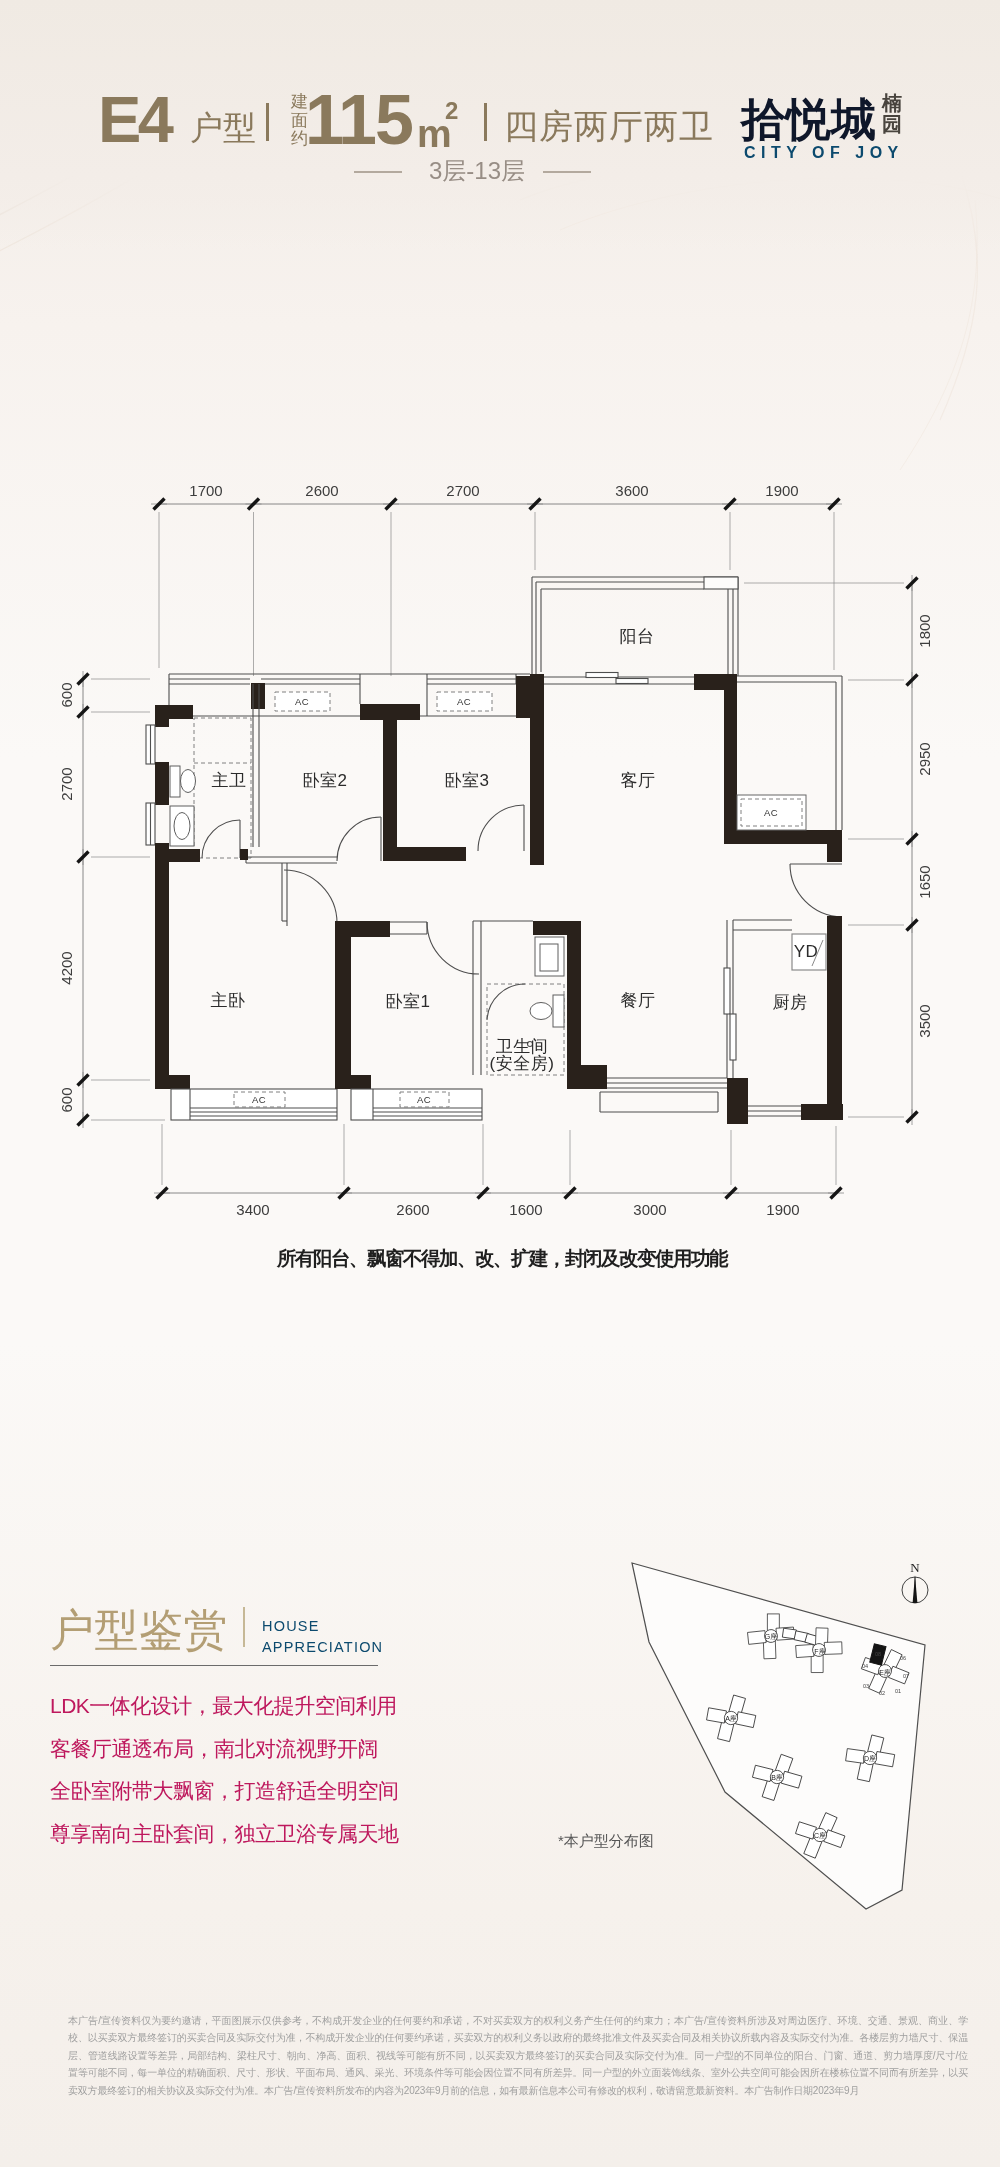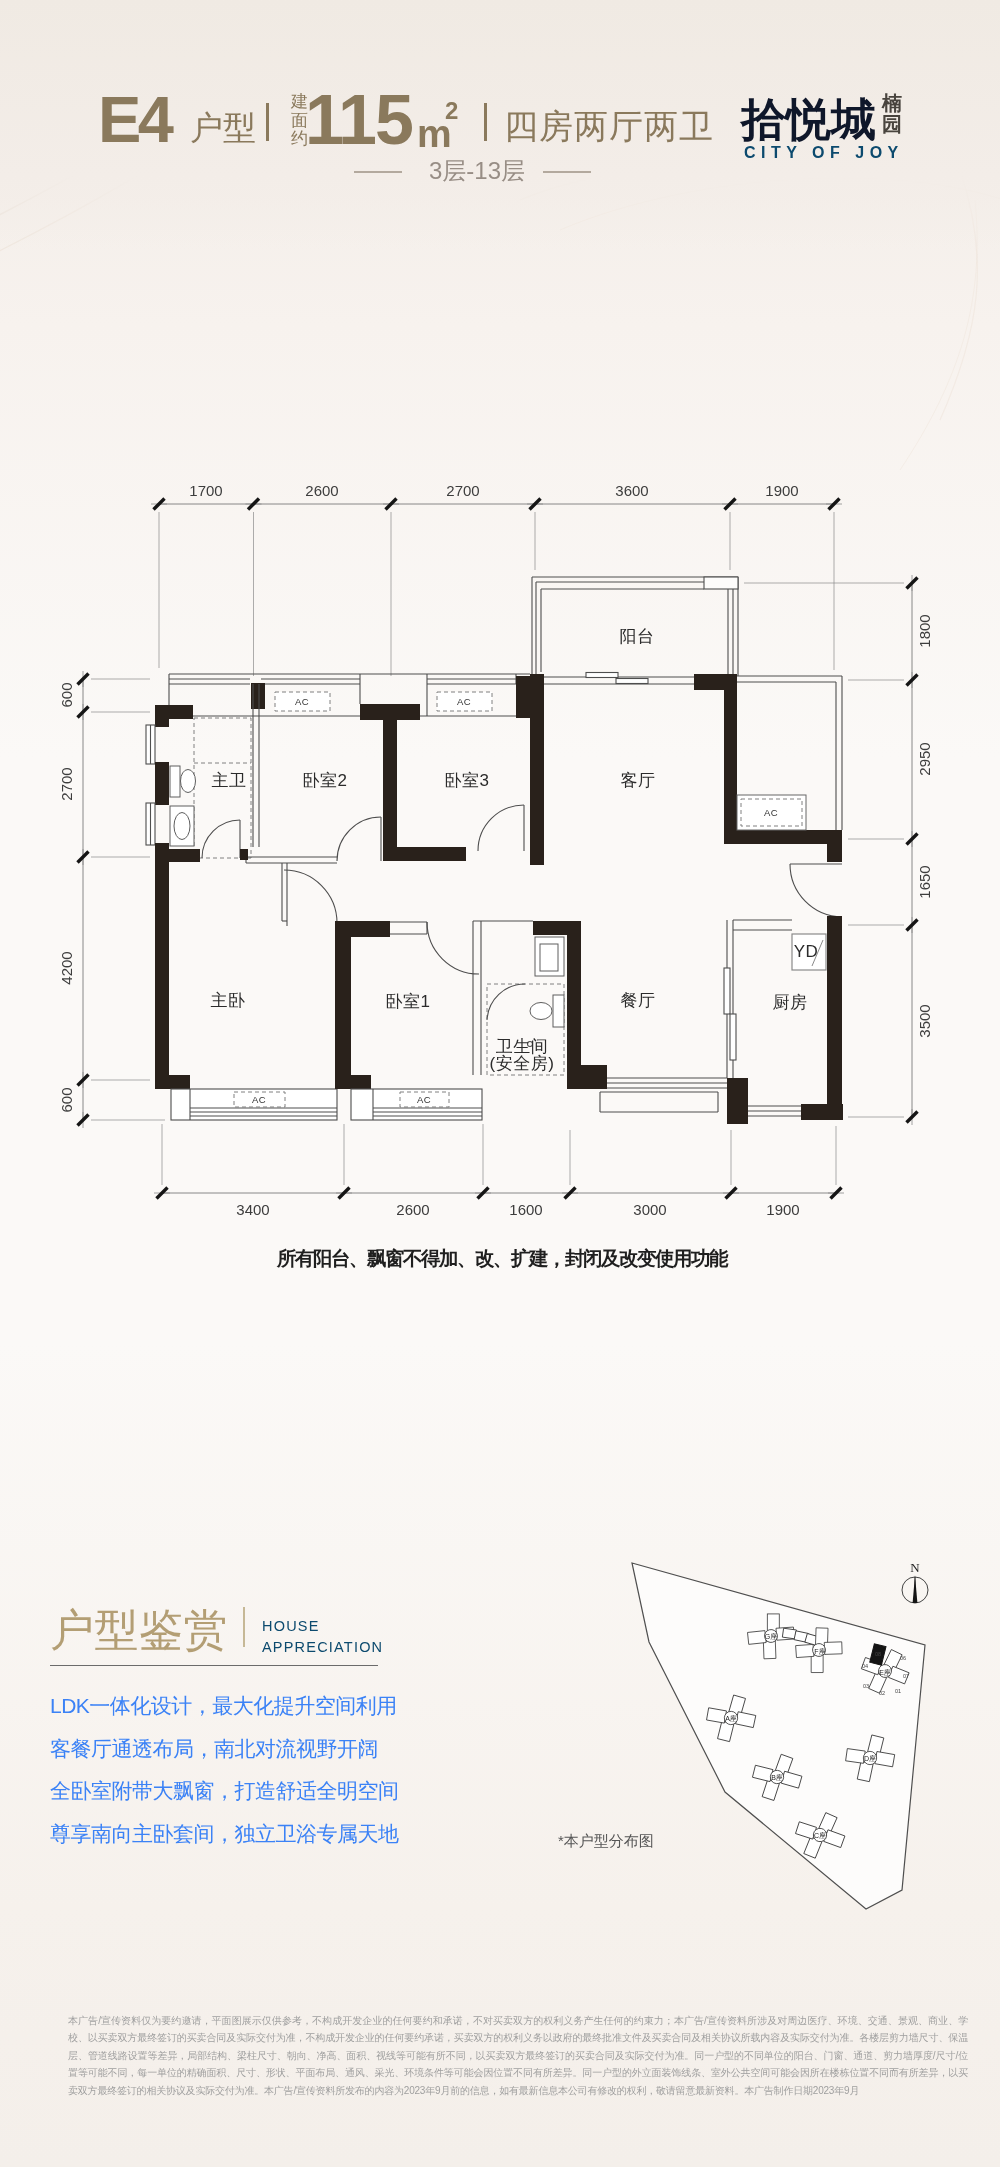--- a/index.html
+++ b/index.html
@@ -448,21 +448,21 @@
 <div class="abs" style="left:0;top:1245px;width:1004px;text-align:center;font-size:19.5px;font-weight:bold;color:#1f1f1f;letter-spacing:-1.5px;">所有阳台、飘窗不得加、改、扩建，封闭及改变使用功能</div>
 
 <div class="abs" style="left:50px;top:1601px;font-size:44px;color:#b39e74;letter-spacing:0.5px;">户型鉴赏</div>
 
 <div class="abs" style="left:243px;top:1607px;width:1.5px;height:40px;background:#c6b896;"></div>
 
 <div class="abs" style="left:262px;top:1608px;font-size:14.5px;color:#0c4a6e;letter-spacing:1.2px;line-height:21px;margin-top:8px;">HOUSE<br>APPRECIATION</div>
 
 <div class="abs" style="left:50px;top:1665px;width:328px;height:1.2px;background:#6b6b6b;"></div>
 
-<div class="abs" style="left:50px;top:1685px;font-size:21px;color:#3b82f6;line-height:42.5px;letter-spacing:-0.5px;">LDK一体化设计，最大化提升空间利用<br>客餐厅通透布局，南北对流视野开阔<br>全卧室附带大飘窗，打造舒适全明空间<br>尊享南向主卧套间，独立卫浴专属天地</div>
+<div class="abs" style="left:50px;top:1685px;font-size:21px;color:#be185d;line-height:42.5px;letter-spacing:-0.5px;">LDK一体化设计，最大化提升空间利用<br>客餐厅通透布局，南北对流视野开阔<br>全卧室附带大飘窗，打造舒适全明空间<br>尊享南向主卧套间，独立卫浴专属天地</div>
 
 <svg class="abs" style="left:540px;top:1545px;" width="430" height="395" viewBox="540 1545 430 395" fill="none">
 <defs>
 <g id="pw">
 <rect x="-4" y="-24" width="13" height="19" transform="rotate(14)" fill="#fff" stroke="#3e3e3e" stroke-width="0.9"></rect>
 <rect x="6" y="-8" width="19" height="13" transform="rotate(10)" fill="#fff" stroke="#3e3e3e" stroke-width="0.9"></rect>
 <rect x="-8.5" y="5.5" width="13" height="19" transform="rotate(12)" fill="#fff" stroke="#3e3e3e" stroke-width="0.9"></rect>
 <rect x="-25" y="-6.5" width="19" height="13" transform="rotate(8)" fill="#fff" stroke="#3e3e3e" stroke-width="0.9"></rect>
 <circle cx="0" cy="0" r="7" fill="#fff" stroke="#3e3e3e" stroke-width="0.9"></circle>
 </g>

